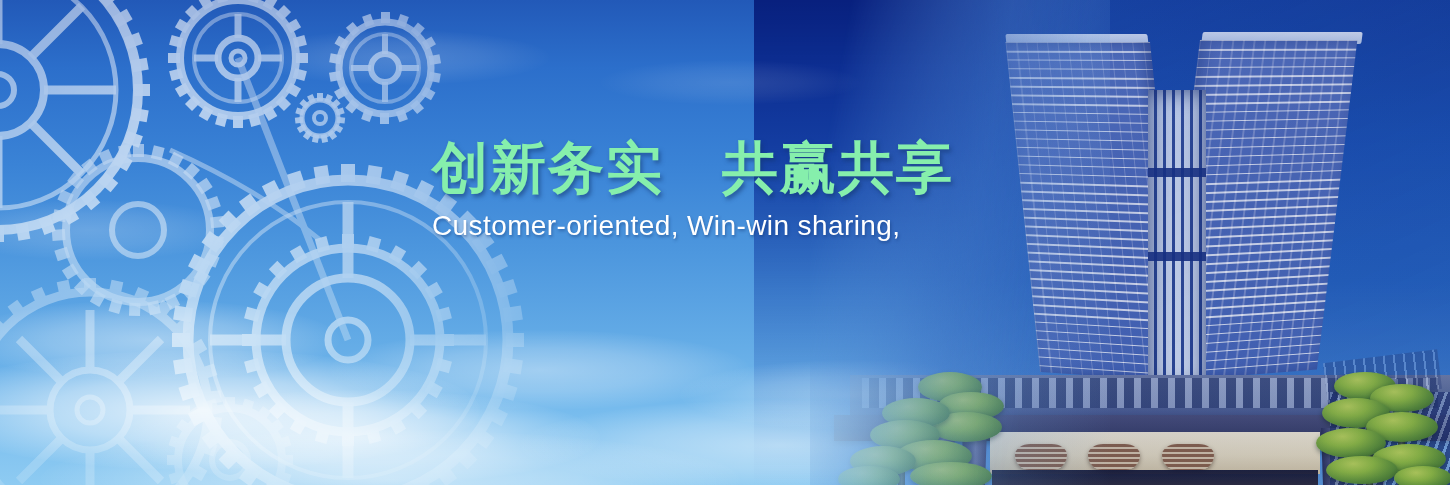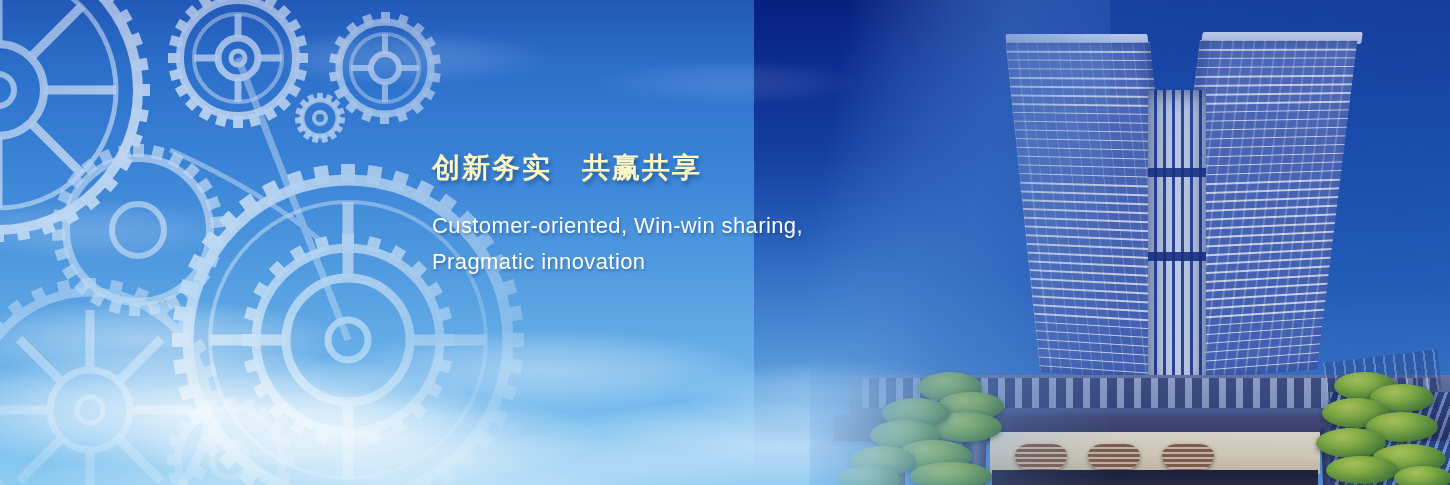--- a/index.html
+++ b/index.html
@@ -238,32 +238,32 @@
     pointer-events:none;
   }
 
   
   .copy {
     position:absolute;
     left:432px; top:140px;
     width:560px;
   }
   .headline {
-    font-size:28px;
+    font-size:56px;
     font-weight:bold;
-    color:#fef9c3;
+    color:#86efac;
     letter-spacing:2px;
     line-height:56px;
     text-shadow:2px 3px 4px rgba(18,52,110,.55);
     white-space:pre;
     font-family:Liberation Serif, serif;
   }
   .subline {
     margin-top:12px;
-    font-size:22px;
+    font-size:28px;
     font-weight:500;
     color:#ffffff;
     line-height:36px;
     letter-spacing:.4px;
     text-shadow:1px 2px 3px rgba(18,52,110,.45);
   }
 </style>
 </head>
 <body>
 
@@ -732,16 +732,15 @@
       <div class="tuft" style="left:584px; top:466px; width:58px; height:24px;"></div>
     </div>
 
     <div class="photo-tint"></div>
     <div class="photo-haze"></div>
   </div>
 
   <div class="copy">
     <div class="headline">创新务实　共赢共享</div>
     <div class="subline">Customer-oriented, Win-win sharing,</div>
-    <div class="subline" style="margin-top:0">Pragmatic innovation</div>
   </div>
 
 </div>
 
 </body></html>

